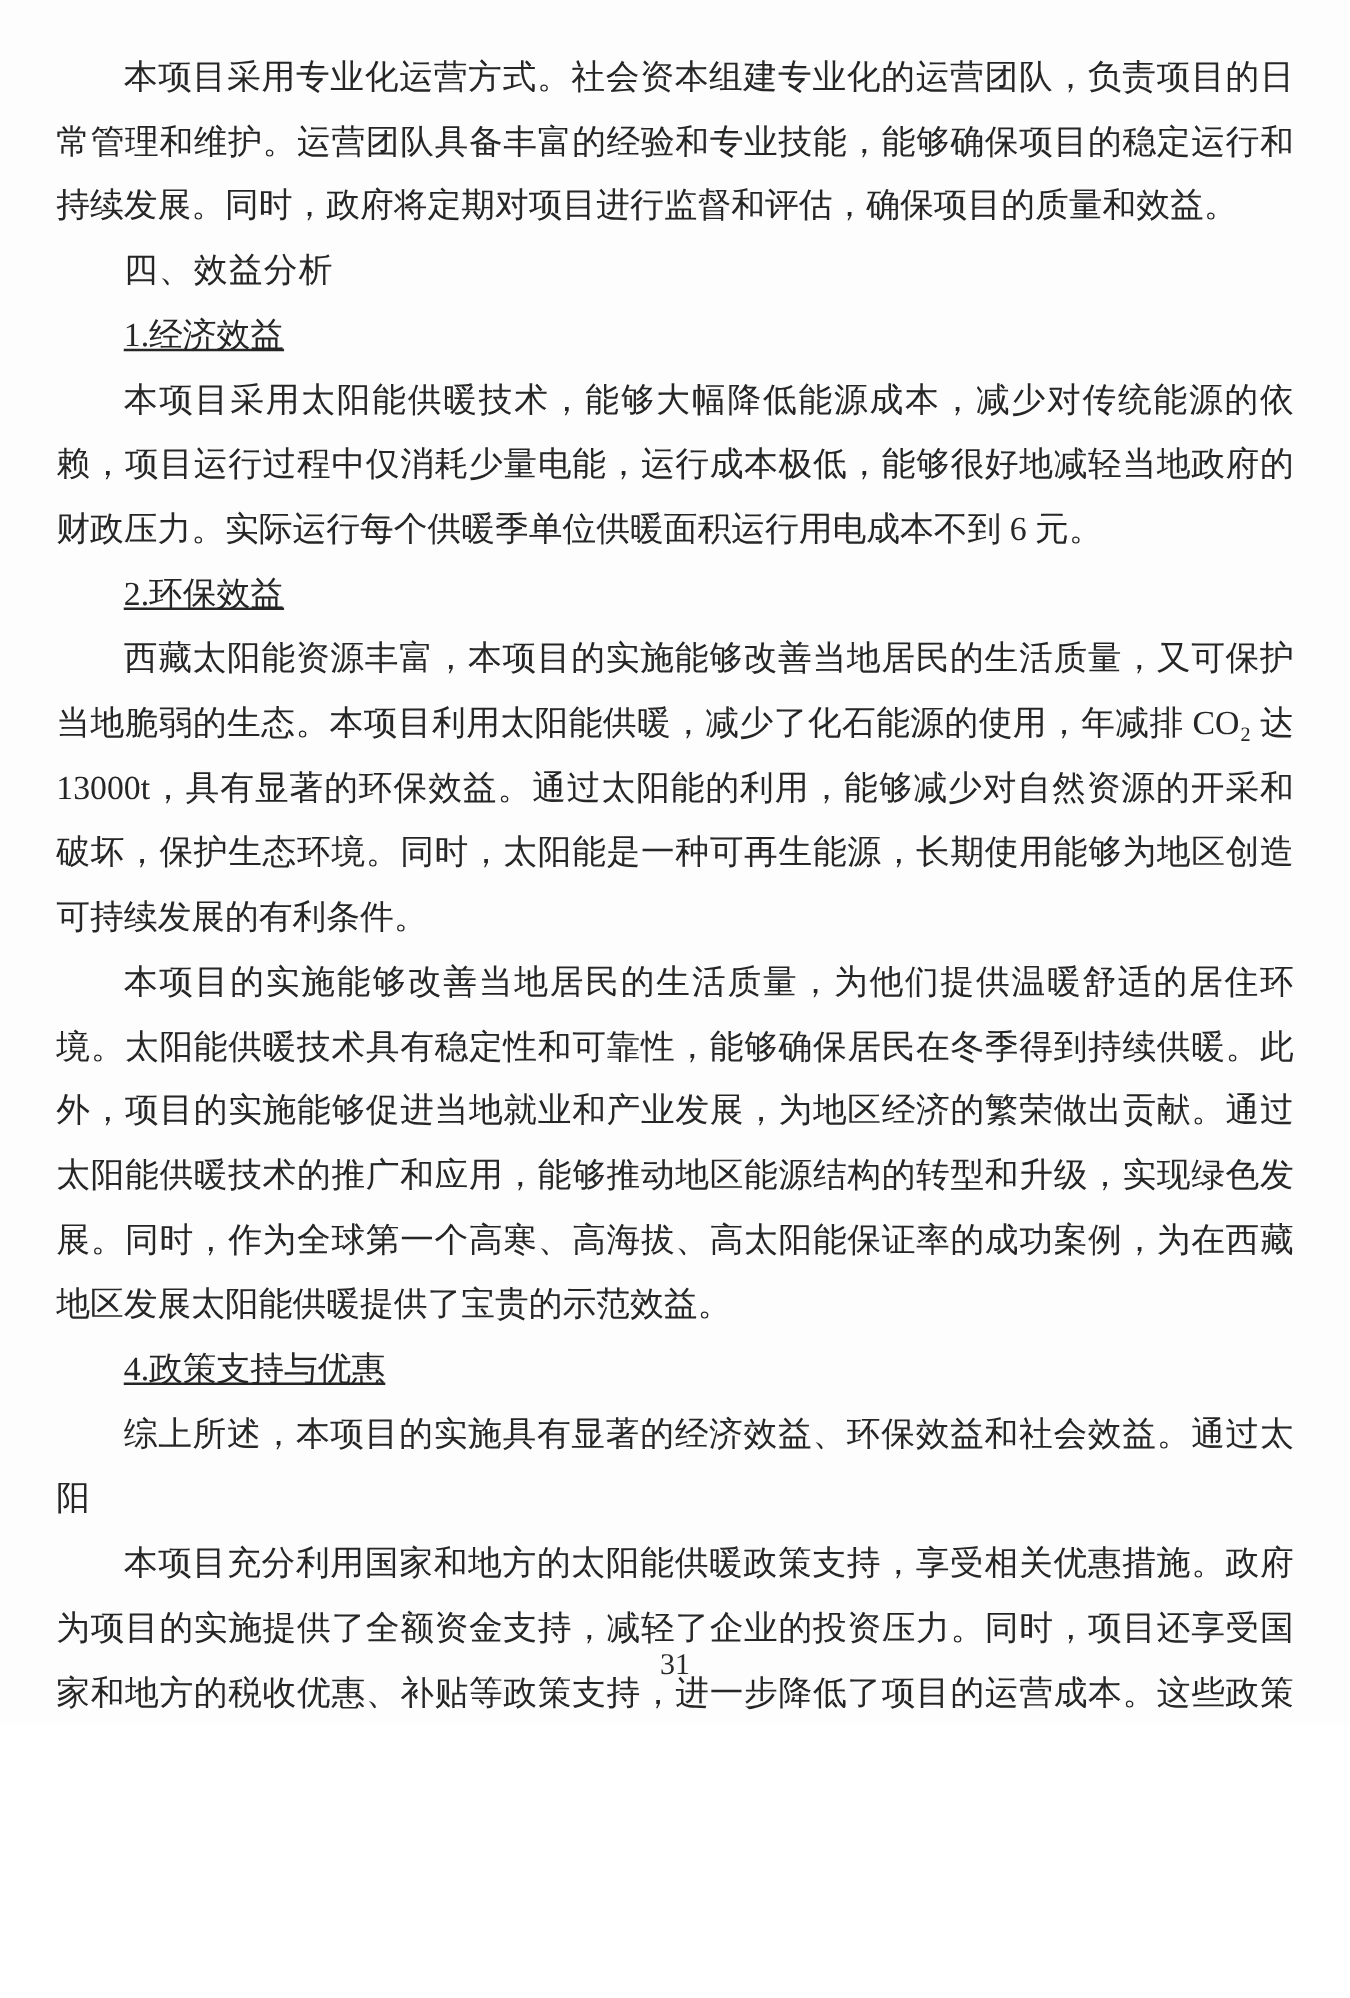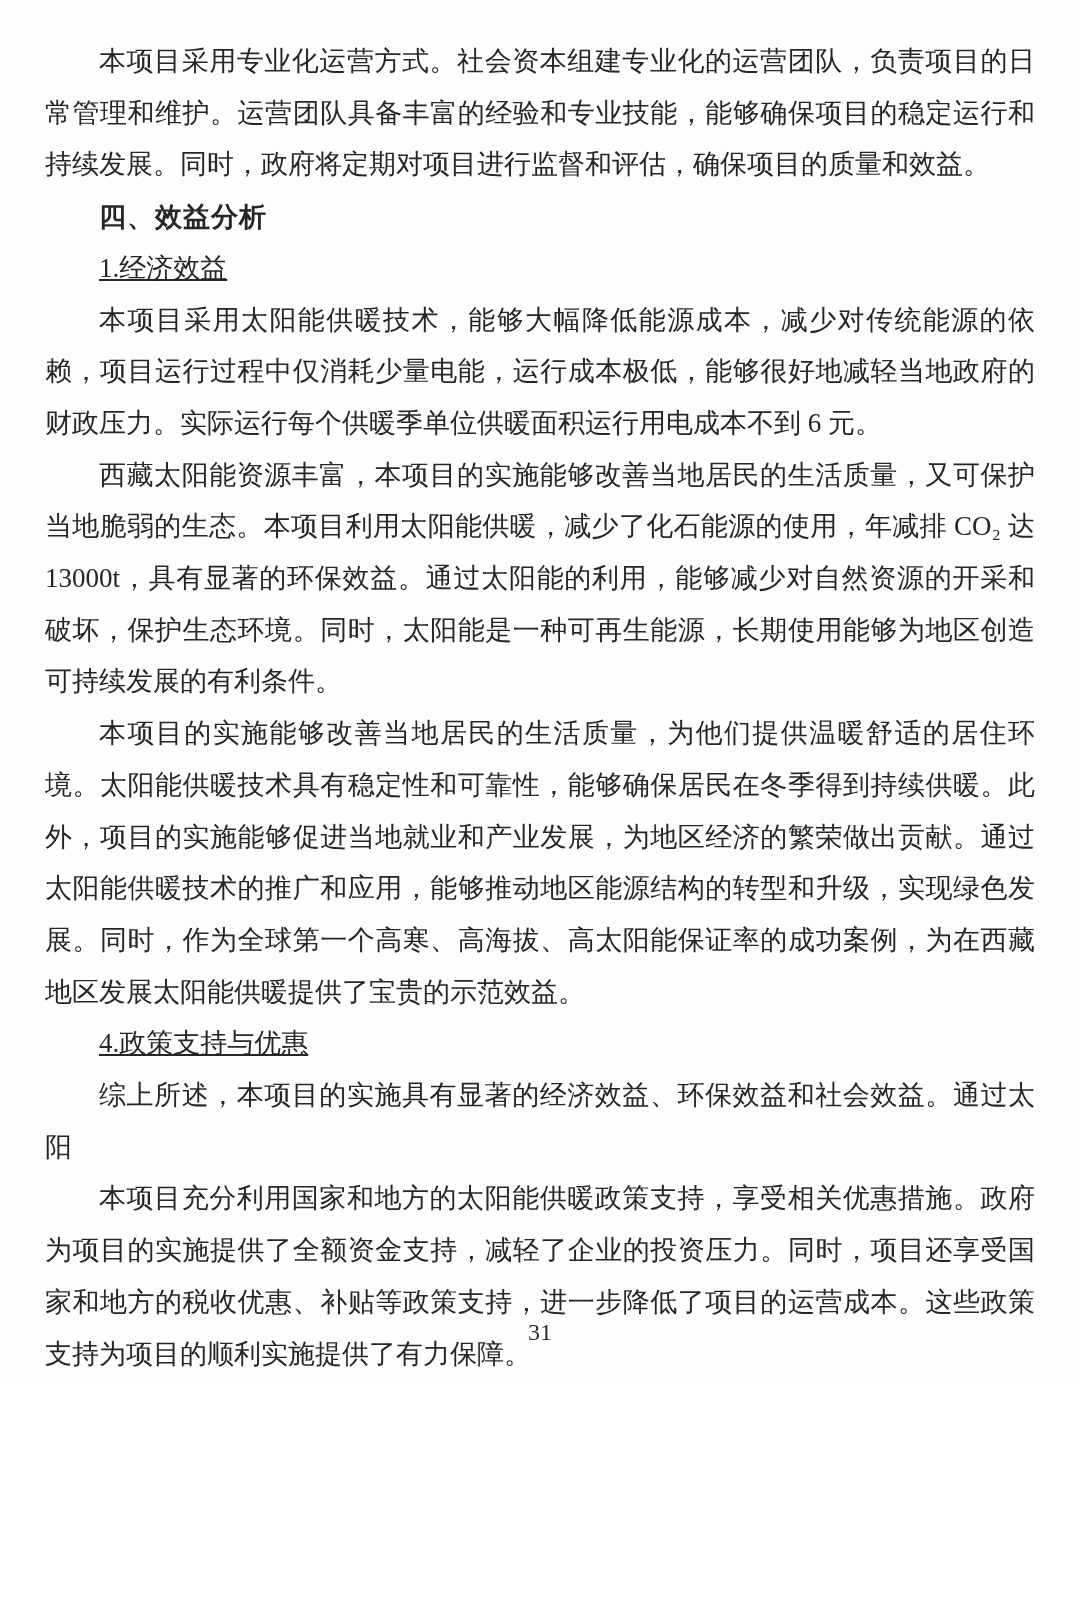--- a/index.html
+++ b/index.html
@@ -27,21 +27,21 @@
     margin: 0;
     line-height: 51.7px;
     text-indent: 2em;
   }
   .para {
     text-align: justify;
     text-justify: inter-ideograph;
   }
   .h1 {
     font-family: "DejaVu Sans", "Liberation Sans", sans-serif;
-    font-weight: 700;
+    font-weight: 400;
     letter-spacing: 1px;
   }
   .h2 {
     text-align: left;
     text-decoration: underline;
   }
   .page-footer {
     position: absolute;
     left: 0;
     right: 0;
@@ -59,20 +59,21 @@
   <div class="doc-body">
 
     <p class="blk para">本项目采用专业化运营方式。社会资本组建专业化的运营团队，负责项目的日常管理和维护。运营团队具备丰富的经验和专业技能，能够确保项目的稳定运行和持续发展。同时，政府将定期对项目进行监督和评估，确保项目的质量和效益。</p>
 
     <p class="blk h1">四、效益分析</p>
 
     <p class="blk h2">1.经济效益</p>
 
     <p class="blk para">本项目采用太阳能供暖技术，能够大幅降低能源成本，减少对传统能源的依赖，项目运行过程中仅消耗少量电能，运行成本极低，能够很好地减轻当地政府的财政压力。实际运行每个供暖季单位供暖面积运行用电成本不到 6 元。</p>
 
+    <p class="blk h2">2.环保效益</p>
 
     <p class="blk para">西藏太阳能资源丰富，本项目的实施能够改善当地居民的生活质量，又可保护当地脆弱的生态。本项目利用太阳能供暖，减少了化石能源的使用，年减排 CO₂ 达 13000t，具有显著的环保效益。通过太阳能的利用，能够减少对自然资源的开采和破坏，保护生态环境。同时，太阳能是一种可再生能源，长期使用能够为地区创造可持续发展的有利条件。</p>
 
 
     <p class="blk para">本项目的实施能够改善当地居民的生活质量，为他们提供温暖舒适的居住环境。太阳能供暖技术具有稳定性和可靠性，能够确保居民在冬季得到持续供暖。此外，项目的实施能够促进当地就业和产业发展，为地区经济的繁荣做出贡献。通过太阳能供暖技术的推广和应用，能够推动地区能源结构的转型和升级，实现绿色发展。同时，作为全球第一个高寒、高海拔、高太阳能保证率的成功案例，为在西藏地区发展太阳能供暖提供了宝贵的示范效益。</p>
 
     <p class="blk h2">4.政策支持与优惠</p>
 
     <p class="blk para">综上所述，本项目的实施具有显著的经济效益、环保效益和社会效益。通过太阳</p>
 

